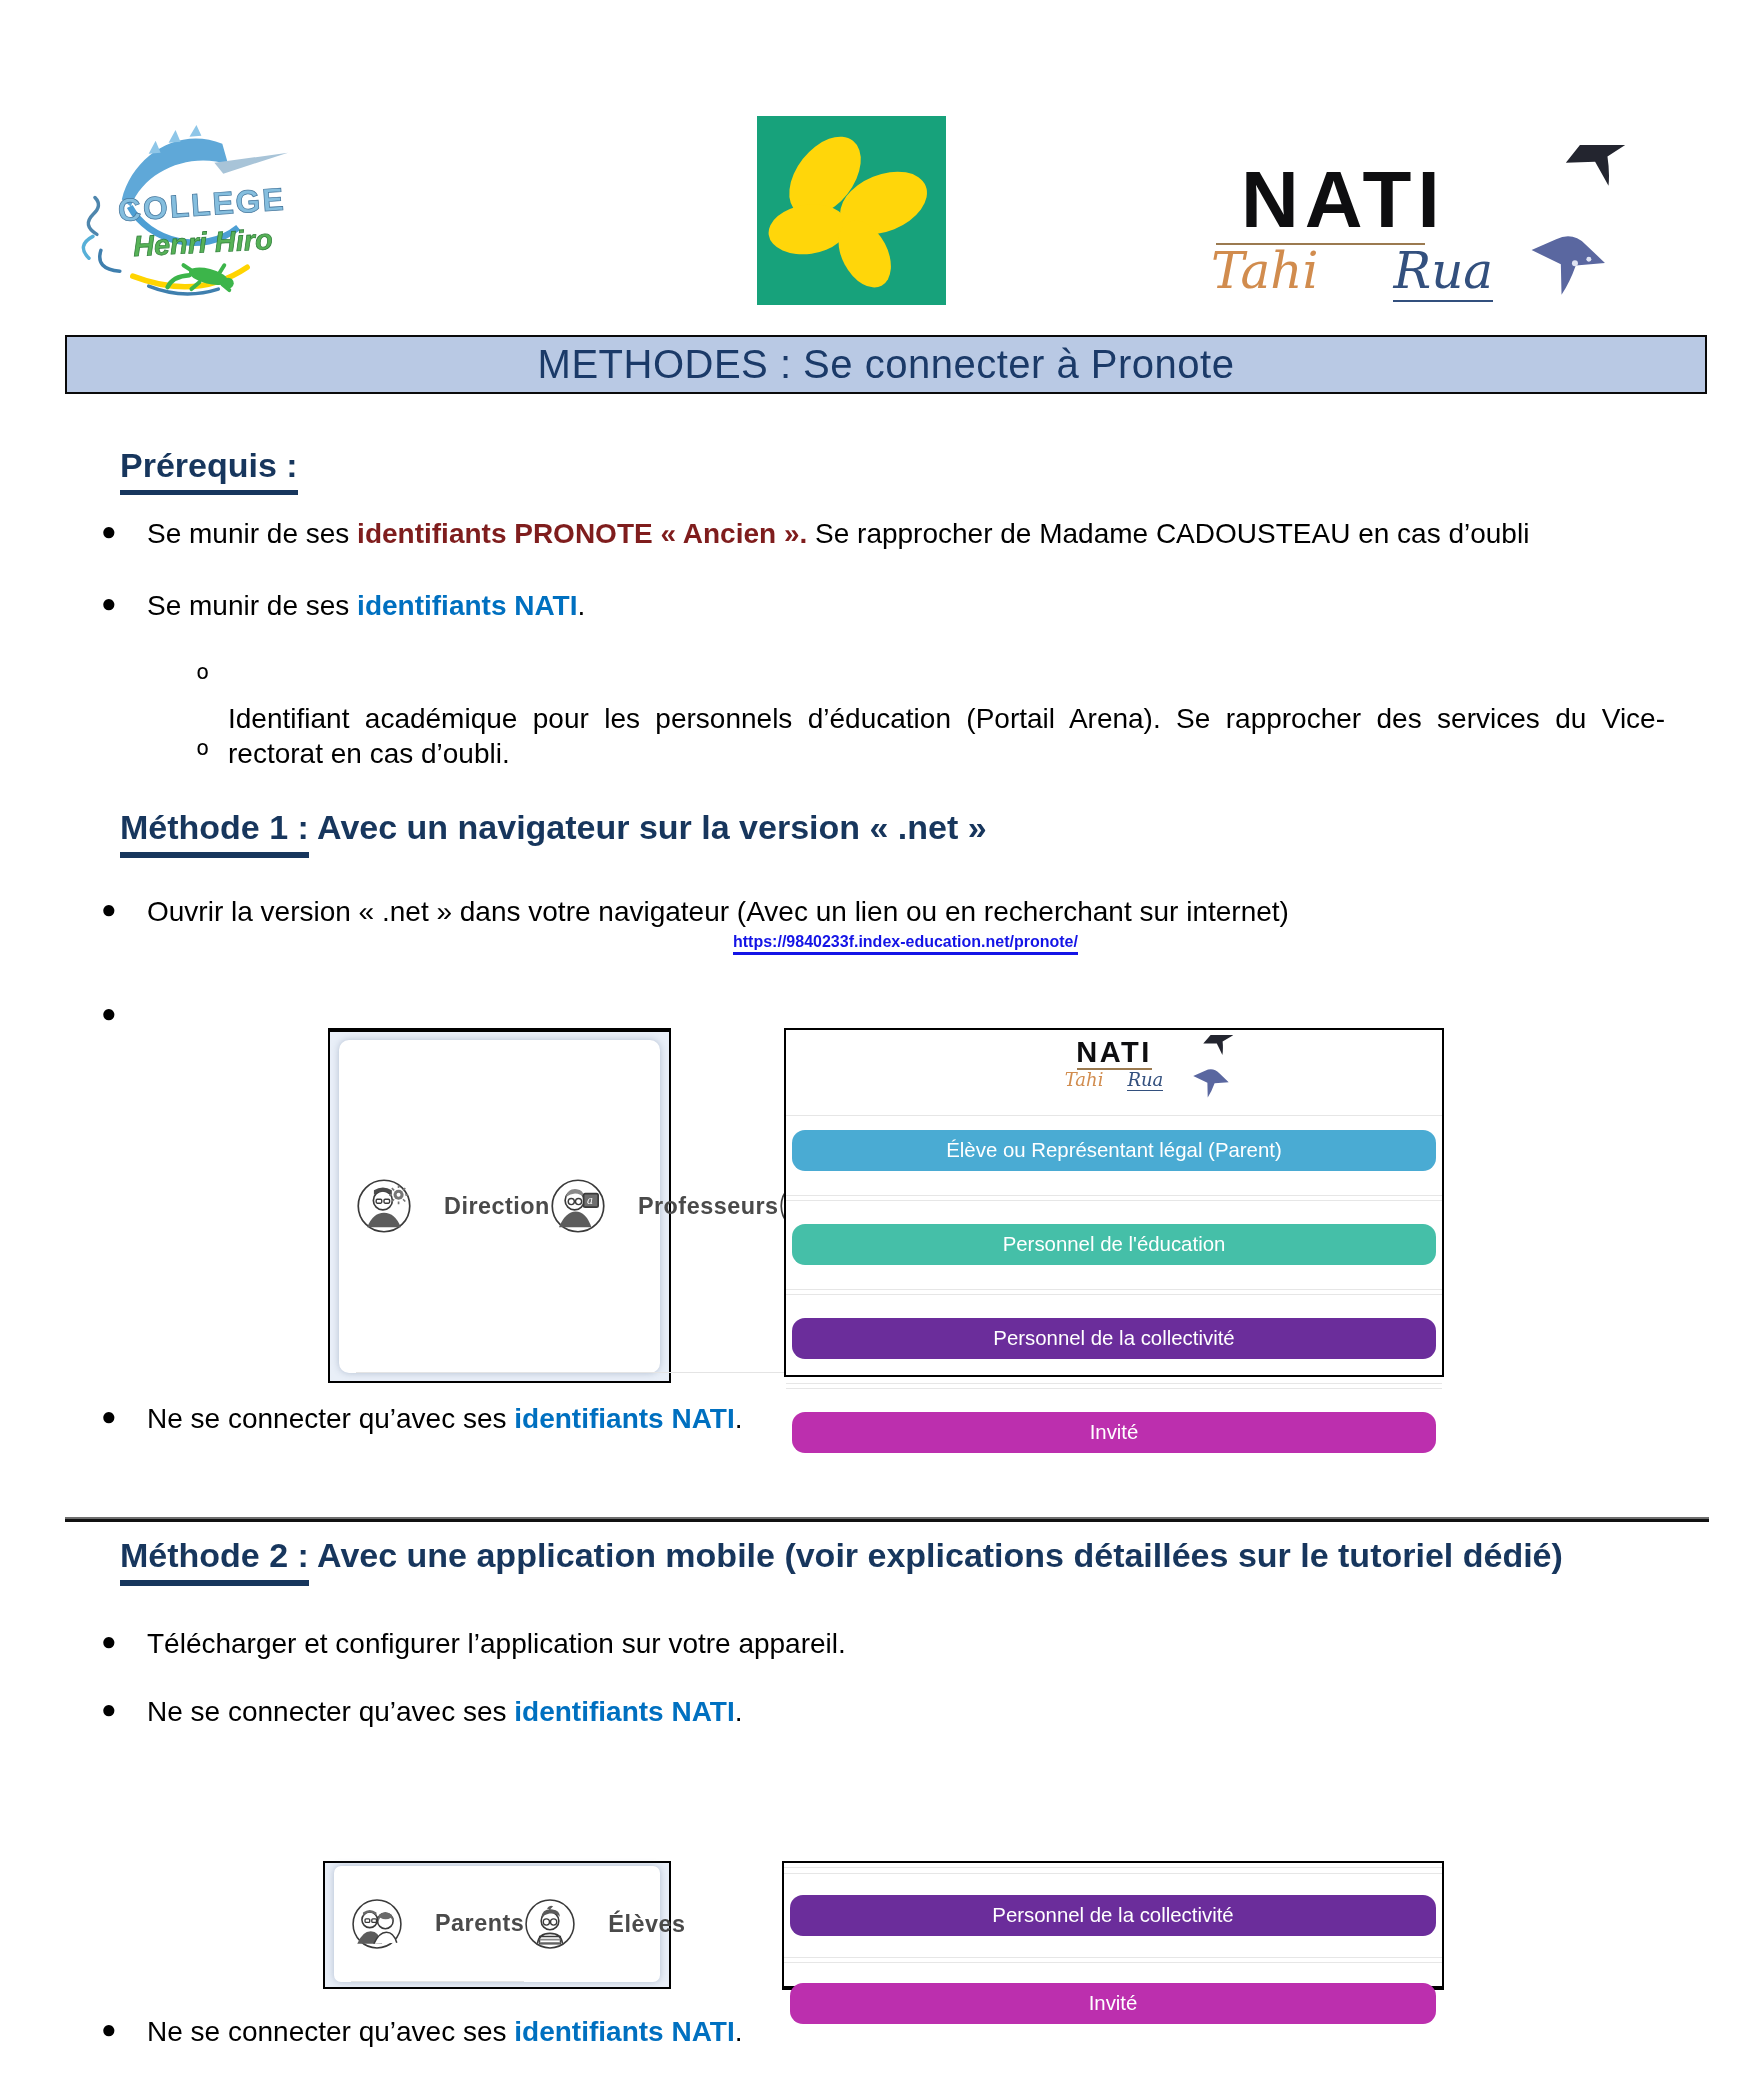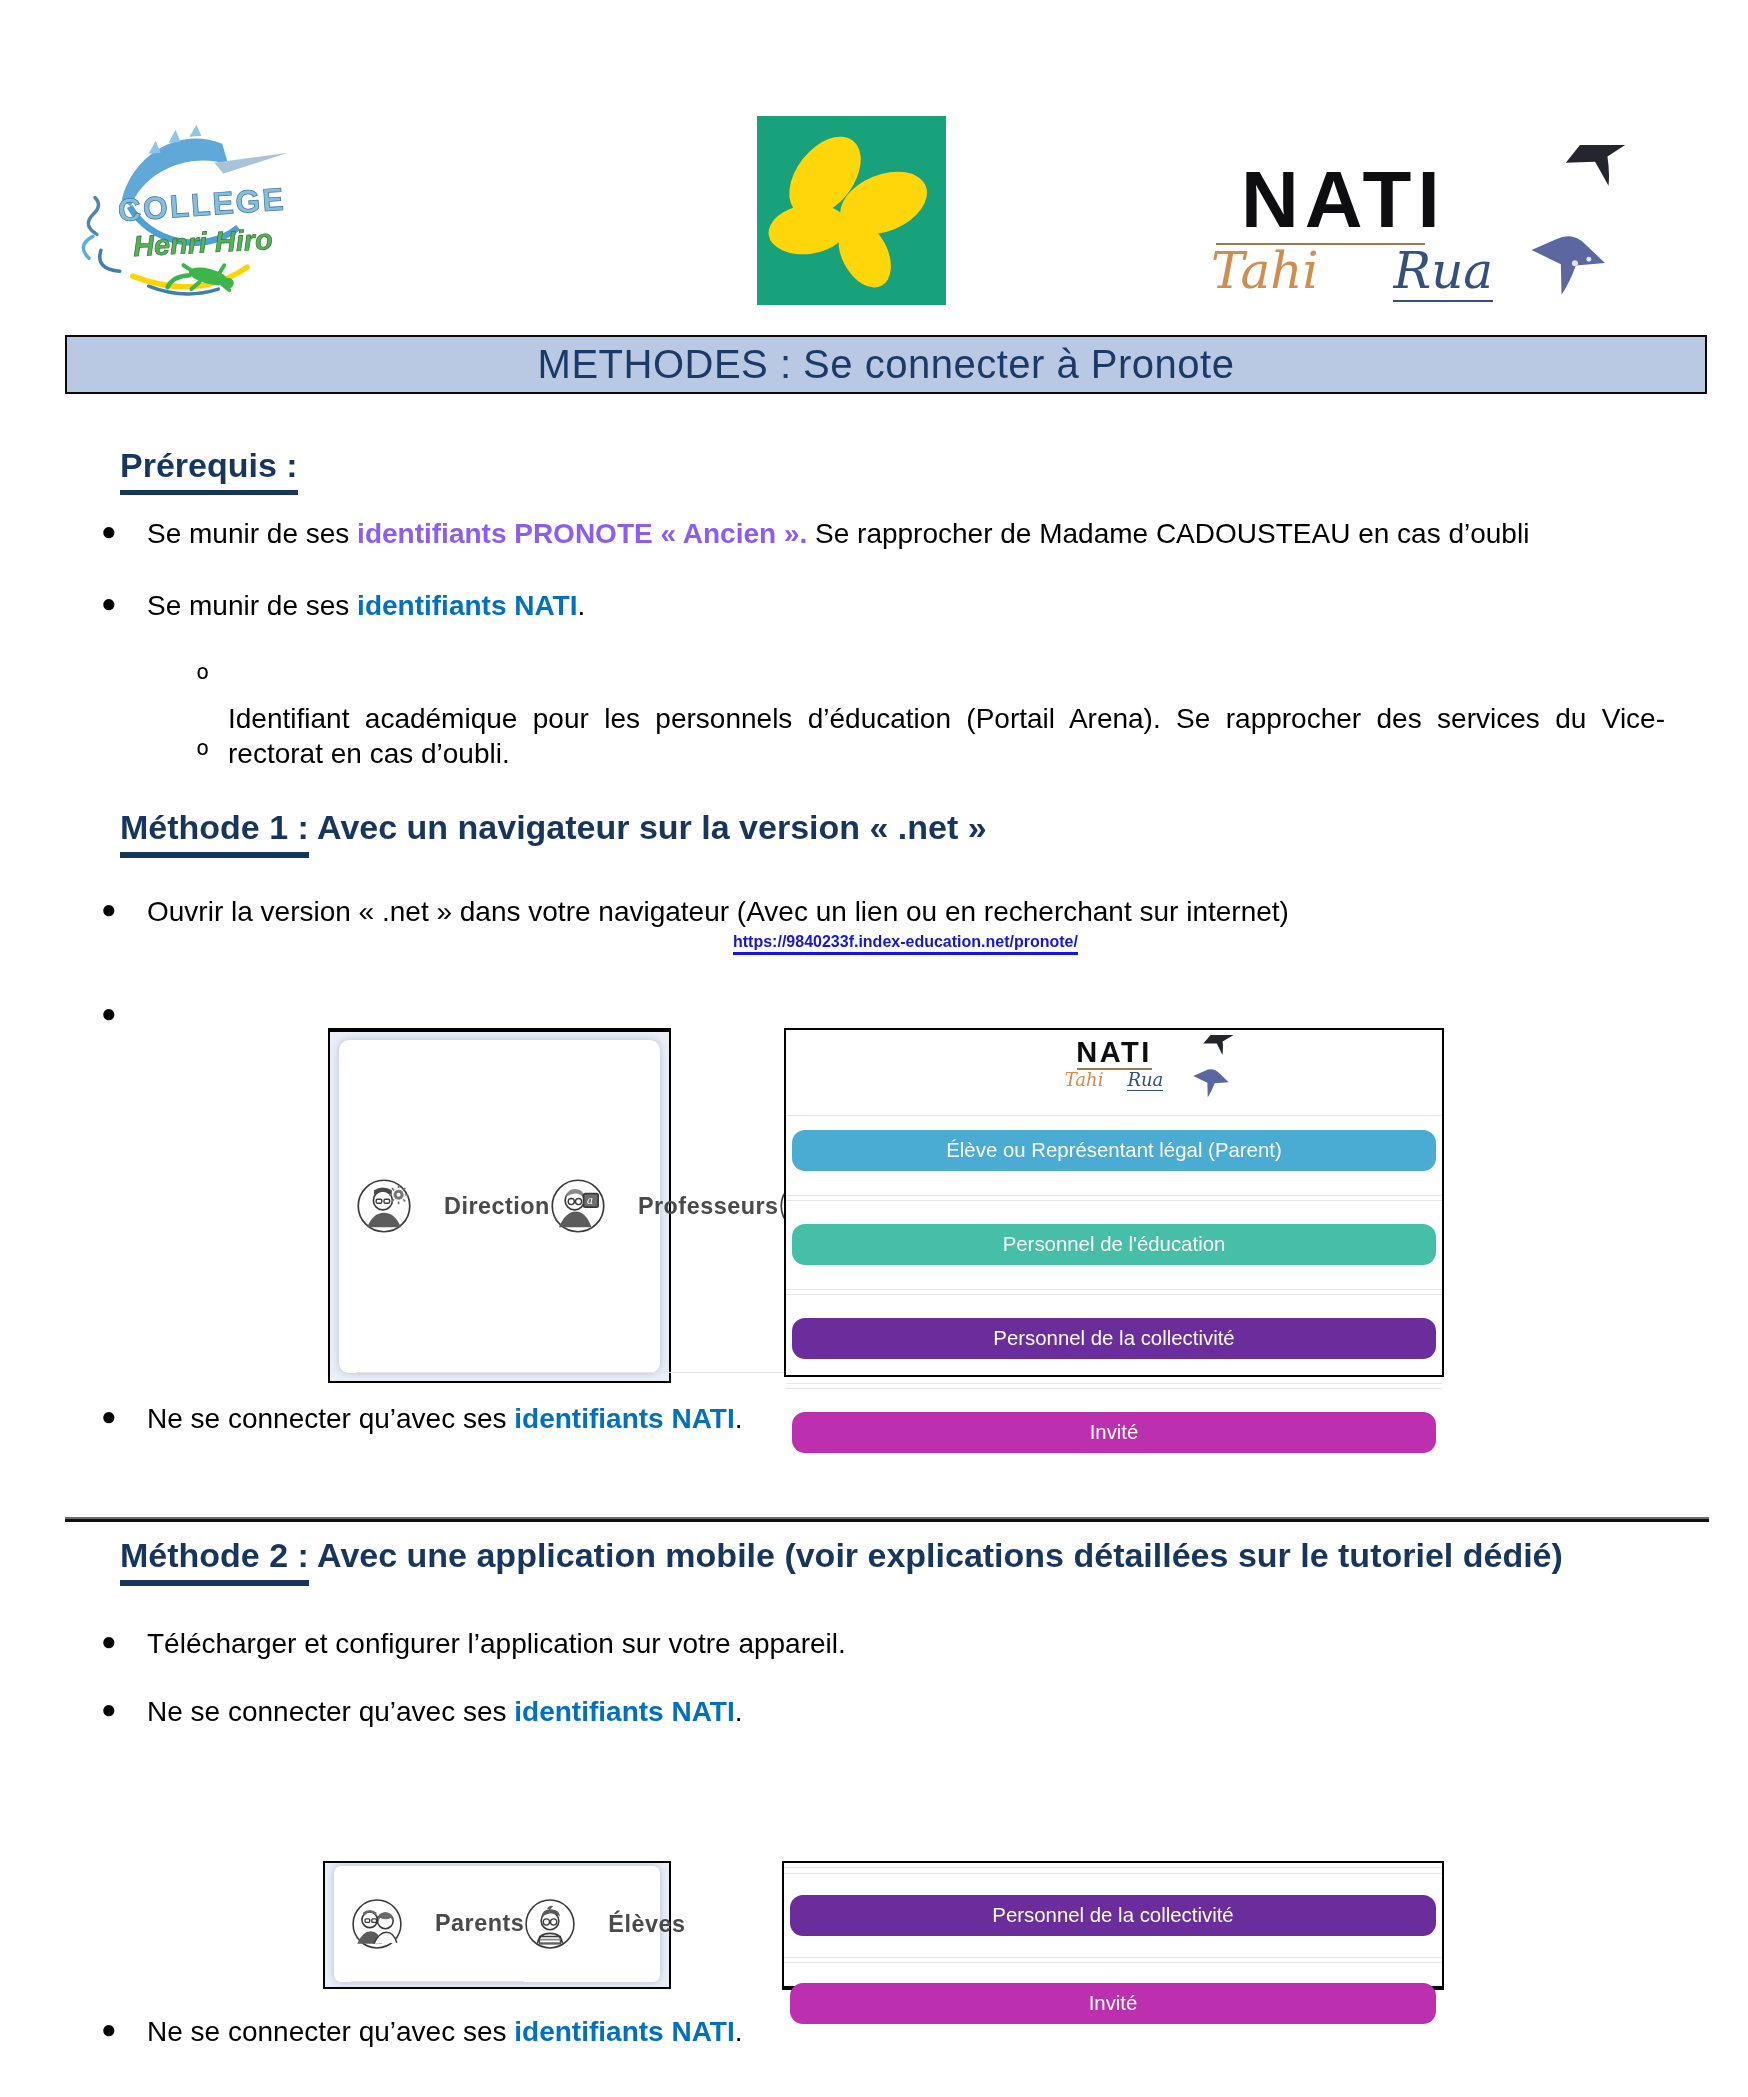--- a/index.html
+++ b/index.html
@@ -35,21 +35,21 @@
   .banner-title{font-size:40px;color:#1b3a68;letter-spacing:0.5px;}
 
   
   .h-sec{font-size:34px;font-weight:700;color:#17365d;white-space:nowrap;margin-left:35px;}
   .h-under{border-bottom:6px solid #17365d;padding-bottom:5px;display:inline-block;}
 
   
   .bullet{font-size:28px;line-height:35px;}
   .bullet .marker{position:absolute;left:-46px;top:-2px;font-size:26px;}
   .sub-bullet .marker{position:absolute;left:-32px;top:1px;font-size:22px;font-family:"DejaVu Sans Mono",monospace;}
-  .hl-green{color:#8b5cf6;font-weight:700;}
+  .hl-green{color:#7f1d1d;font-weight:700;}
   .hl-blue{color:#0070c0;font-weight:700;}
   .doc-link{color:#1414e6;font-weight:700;text-decoration:none;border-bottom:3.5px solid #1414e6;padding-bottom:2px;}
   .link-row{left:203px;top:933px;width:1405px;text-align:center;font-size:16px;}
   .justify2 .l1{display:block;text-align:justify;text-align-last:justify;margin-top:48px;}
 
   .divider{left:65px;top:1517px;width:1644px;height:0;border-top:2px solid #6e6e6e;border-bottom:3.5px solid #111;}
 
   
   .espace-card{background:#e9eff8;border:2.5px solid #000;border-top-width:4.5px;box-sizing:border-box;padding:8px 9px;}
   .espace-inner{background:#fff;border-radius:10px;height:100%;box-sizing:border-box;padding:0 17px;box-shadow:0 0 7px rgba(110,130,160,.45);display:flex;flex-direction:row;}

